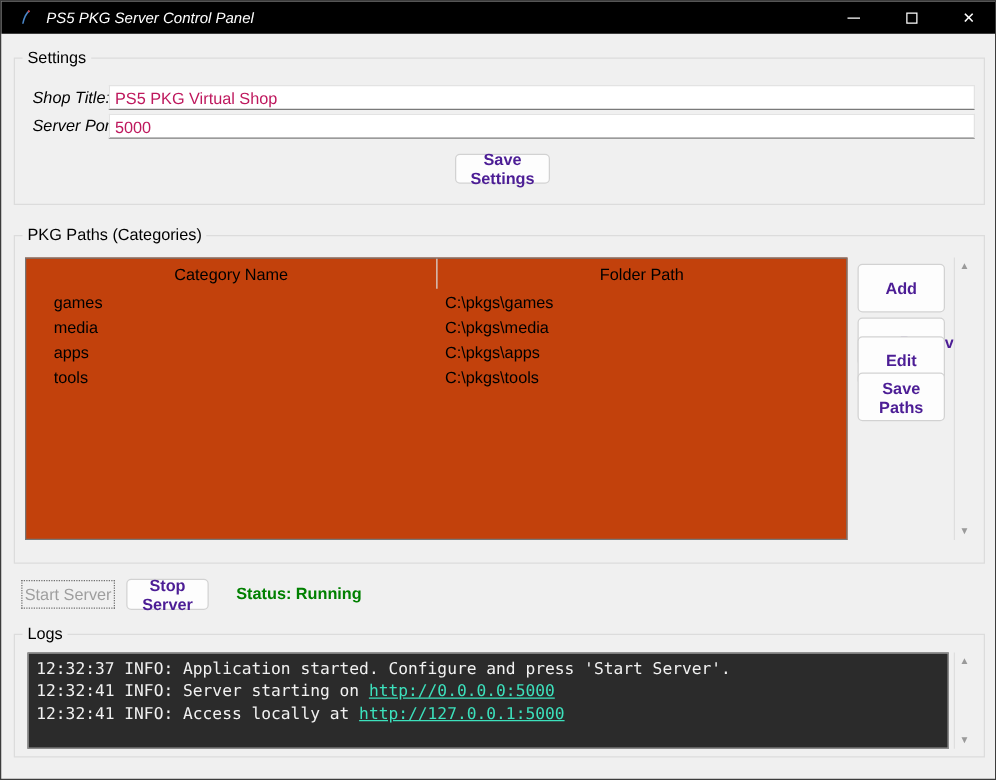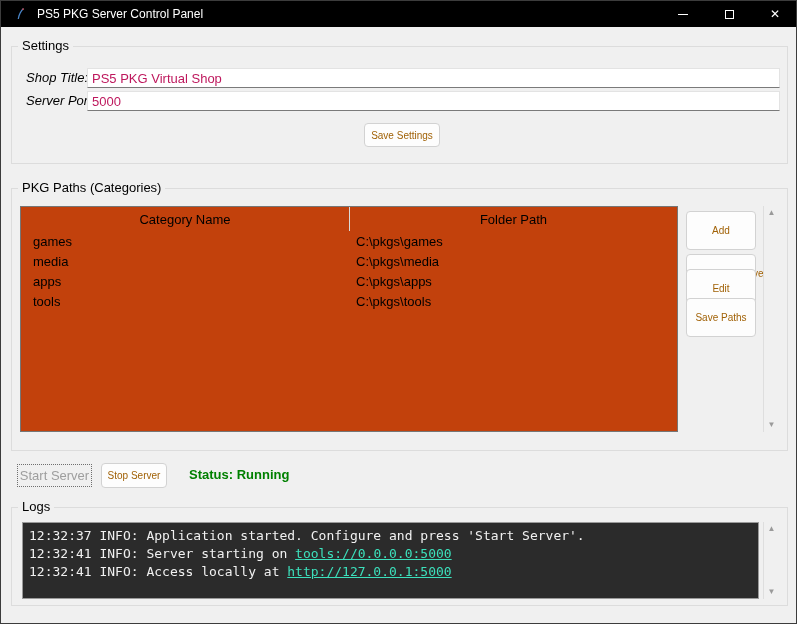--- a/index.html
+++ b/index.html
@@ -9,21 +9,21 @@
     background:#f0f0f0; overflow:hidden;
     font-family:"Liberation Sans", sans-serif; font-size:13px; color:#000;
     border:1px solid #3c3c3c;
   }
   
   .titlebar {
     position:absolute; left:0; top:0; width:797px; height:26px;
     background:#000; color:#fff; display:flex; align-items:center;
   }
   .titlebar .app-icon { margin-left:12px; width:14px; height:16px; display:flex; align-items:center; }
-  .titlebar .title-text { margin-left:10px; font-size:12px; }
+  .titlebar .title-text { margin-left:10px; font-size:12px;font-style:italic; }
   .win-controls { margin-left:auto; display:flex; height:26px; }
   .win-btn { width:46px; height:26px; display:flex; align-items:center; justify-content:center; cursor:default; }
   .glyph-min { width:10px; height:1px; background:#fff; }
   .glyph-max { width:9px; height:9px; border:1px solid #fff; }
   .glyph-close { font-size:12px; color:#fff; line-height:1; }
   
   .groupbox { position:absolute; border:1px solid #dcdcdc; }
   .gb-label {
     position:absolute; top:-9px; left:6px; background:#f0f0f0;
     padding:0 4px; font-size:13px; line-height:16px;
@@ -31,36 +31,36 @@
   
   #gb-settings { left:10px; top:45px; width:777px; height:118px; }
   .field-label { position:absolute; left:14px; line-height:20px;font-style:italic; }
   .entry {
     position:absolute; left:75px; width:693px; height:20px;
     background:#fff; border:1px solid #e3e3e3; border-bottom:1px solid #7a7a7a;
     font-family:"Liberation Sans", sans-serif; font-size:13px; padding:0 4px; color:#be185d;
   }
   .btn {
     position:absolute; background:#fdfdfd; border:1px solid #d2d2d2; border-radius:4px;
-    font-family:"Liberation Sans", sans-serif; font-size:10px; color:#a16207;
-    display:flex; align-items:center; justify-content:center; cursor:default;
+    font-family:"Liberation Sans", sans-serif; font-size:13px; color:#4c1d95;
+    display:flex; align-items:center; justify-content:center; cursor:default;font-weight:bold;
   }
   #btn-save-settings { left:352px; top:76px; width:76px; height:24px; }
   
   #gb-pkg { left:10px; top:187px; width:777px; height:263px; }
   .table {
     position:absolute; left:8px; top:17px; width:658px; height:226px;
     background:#c2410c; border:1px solid #767676;
   }
   .thead { display:grid; grid-template-columns:329px 1fr; height:24px; }
   .th { display:flex; align-items:center; justify-content:center; font-size:13px; }
   .th:first-child { border-right:1px solid #d9d9d9; }
   .trow { display:grid; grid-template-columns:329px 1fr; height:20px; }
   .td { display:flex; align-items:center; font-size:13px; }
-  .td.c1 { padding-left:12px; }
+  .td.c1 { padding-left:22px; }
   .td.c2 { padding-left:6px; }
   .side-btn { left:674px; width:70px; height:39px; }
   #btn-add    { top:22px; }
   #btn-remove { top:65px;padding-left:48px; }
   #btn-edit   { top:80px; }
   #btn-savepaths { top:109px; }
   .scrollbar {
     position:absolute; width:16px; background:#f0f0f0; border-left:1px solid #dedede;
     display:flex; flex-direction:column; justify-content:space-between; align-items:center;
     padding:3px 0;
@@ -163,21 +163,21 @@
 
   <button id="btn-start" disabled="">Start Server</button>
   <button class="btn" id="btn-stop">Stop Server</button>
   <span id="status-label">Status: Running</span>
 
   <div class="groupbox" id="gb-logs">
     <span class="gb-label">Logs</span>
 
     <div class="console">
       <div class="log-line"><span>12:32:37 INFO: Application started. Configure and press 'Start Server'.</span><a></a></div>
-      <div class="log-line"><span>12:32:41 INFO: Server starting on </span><a>tools://0.0.0.0:5000</a></div>
+      <div class="log-line"><span>12:32:41 INFO: Server starting on </span><a>http://0.0.0.0:5000</a></div>
       <div class="log-line"><span>12:32:41 INFO: Access locally at </span><a>http://127.0.0.1:5000</a></div>
     </div>
 
     <div class="scrollbar" id="sb-logs">
       <span class="sb-arrow">▲</span>
       <span class="sb-arrow">▼</span>
     </div>
   </div>
 
 </div>

